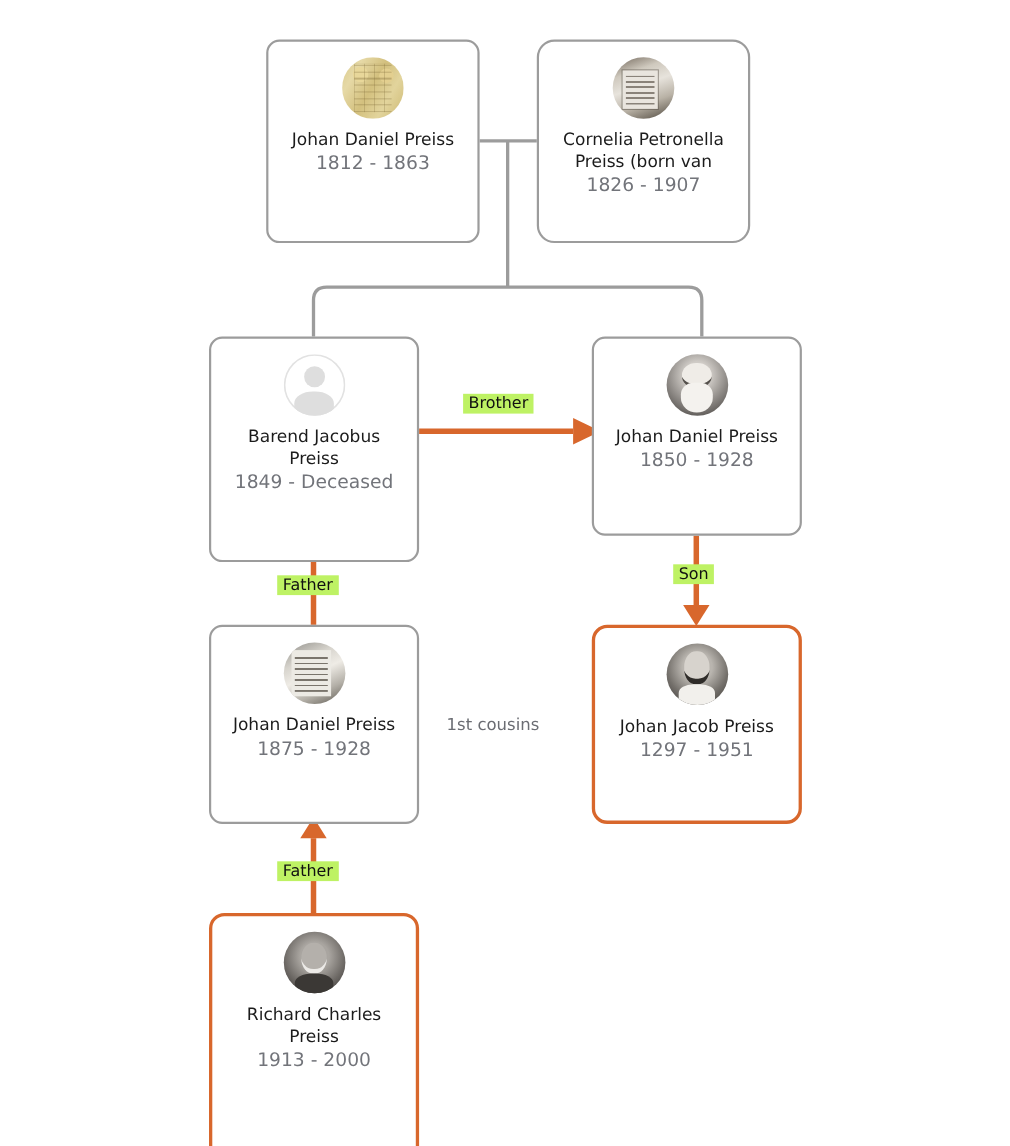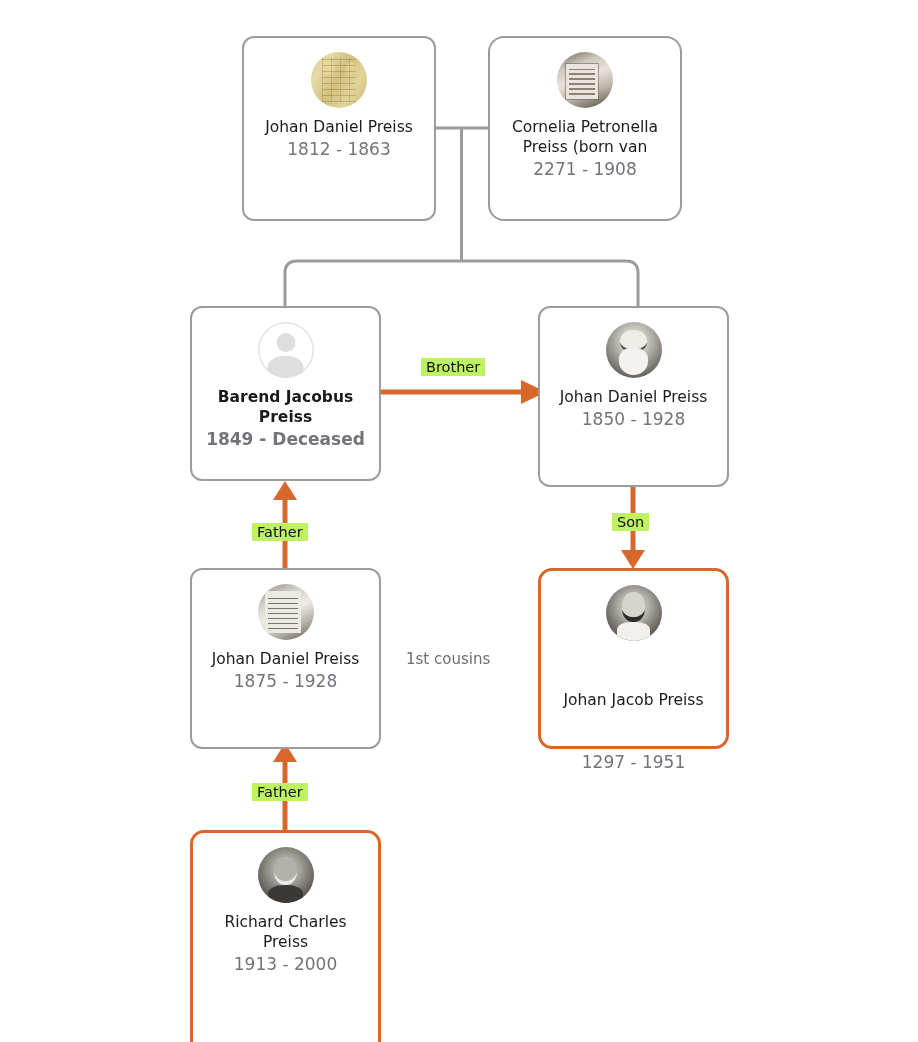--- a/index.html
+++ b/index.html
@@ -261,42 +261,42 @@
 
   <div class="card" style="left:242px; top:36px; width:194px; height:185px;">
     <div class="avatar a-doc"></div>
     <div class="p-name">Johan Daniel Preiss</div>
     <div class="p-dates">1812 - 1863</div>
   </div>
 
   <div class="card" style="left:488px; top:36px; width:194px; height:185px;border-radius:16px;">
     <div class="avatar a-stone"></div>
     <div class="p-name">Cornelia Petronella Preiss (born van</div>
-    <div class="p-dates">2271 - 1908</div>
-  </div>
-
-  <div class="card" style="left:190px; top:306px; width:191px; height:175px;font-weight:bold;">
+    <div class="p-dates">1826 - 1907</div>
+  </div>
+
+  <div class="card" style="left:190px; top:306px; width:191px; height:205px;">
     <div class="avatar a-silhouette"></div>
     <div class="p-name">Barend Jacobus Preiss</div>
     <div class="p-dates">1849 - Deceased</div>
   </div>
 
   <div class="card" style="left:538px; top:306px; width:191px; height:181px;">
     <div class="avatar a-beard"></div>
     <div class="p-name">Johan Daniel Preiss</div>
     <div class="p-dates">1850 - 1928</div>
   </div>
 
   <div class="card" style="left:190px; top:568px; width:191px; height:181px;">
     <div class="avatar a-stone2"></div>
     <div class="p-name">Johan Daniel Preiss</div>
     <div class="p-dates">1875 - 1928</div>
   </div>
 
-  <div class="card focus" style="left:538px; top:568px; width:191px; height:181px;gap:40px;">
+  <div class="card focus" style="left:538px; top:568px; width:191px; height:181px;">
     <div class="avatar a-young"></div>
     <div class="p-name">Johan Jacob Preiss</div>
     <div class="p-dates">1297 - 1951</div>
   </div>
 
   <div class="card focus" style="left:190px; top:830px; width:191px; height:228px;">
     <div class="avatar a-elder"></div>
     <div class="p-name">Richard Charles Preiss</div>
     <div class="p-dates">1913 - 2000</div>
   </div>

